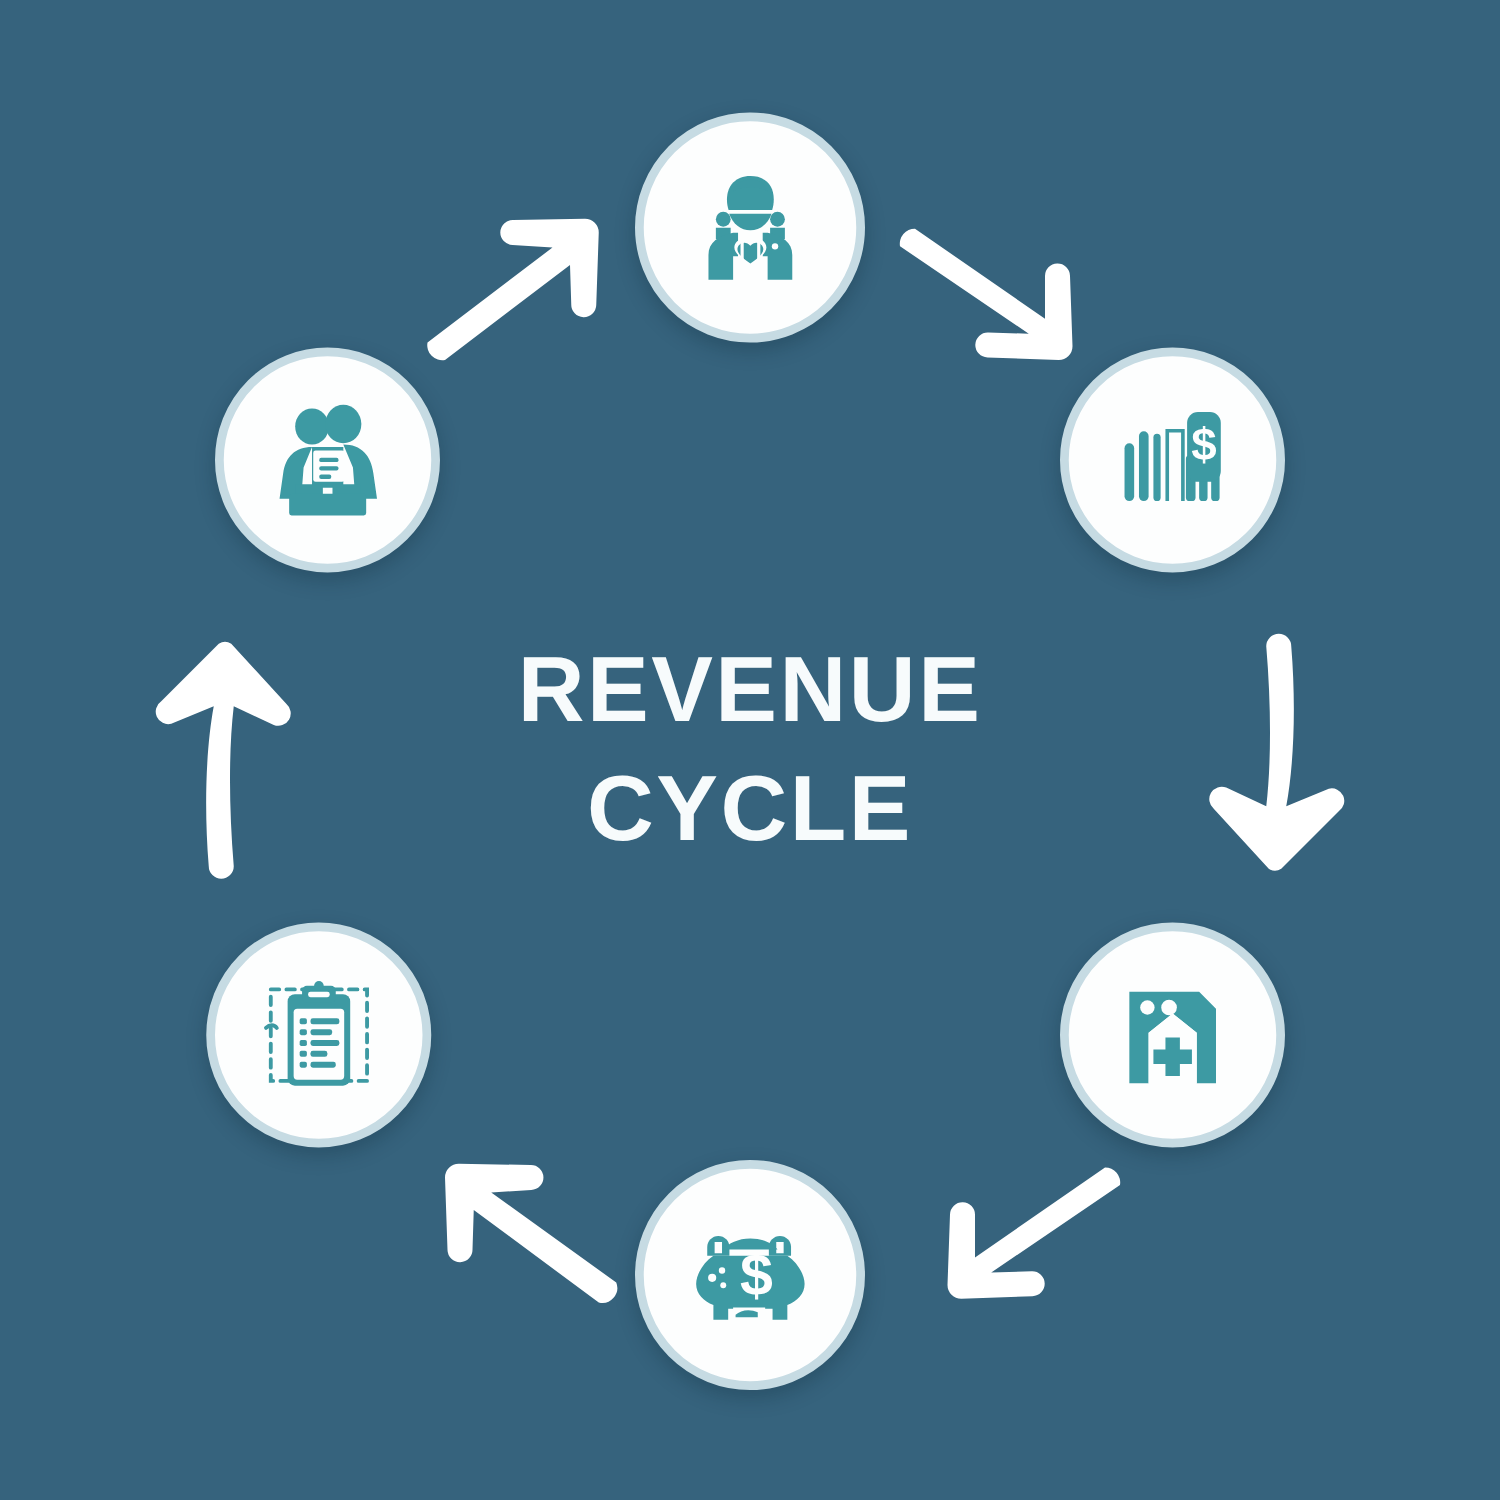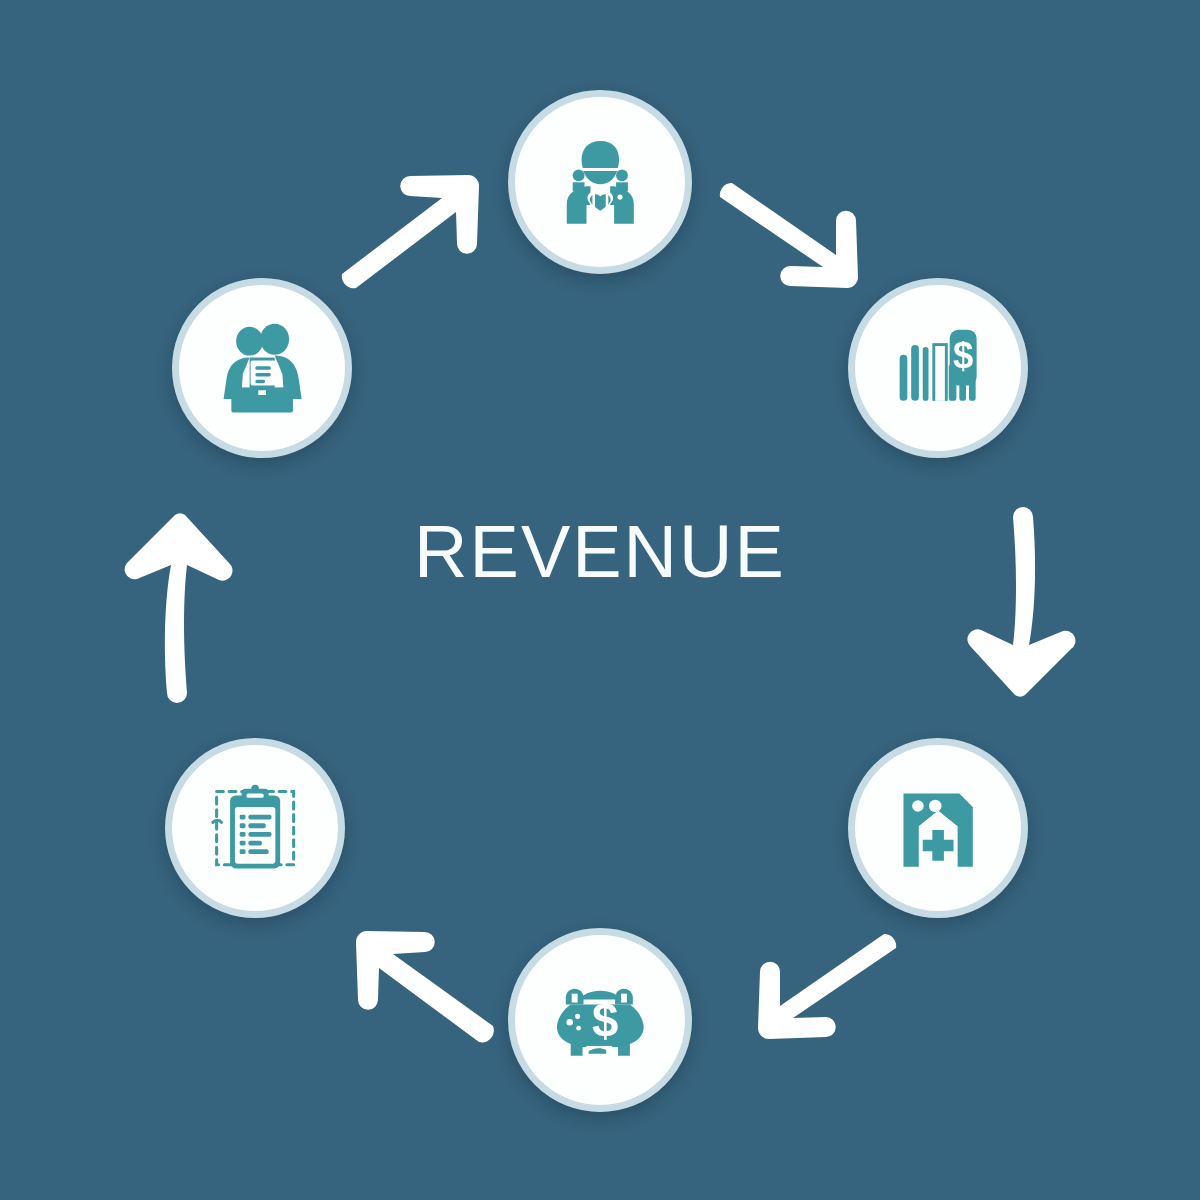--- a/index.html
+++ b/index.html
@@ -18,21 +18,21 @@
     overflow: hidden;
   }
   
   .title-block {
     position: absolute;
     left: 0;
     top: 505px;
     width: 1200px;
     text-align: center;
     color: #f7fbfc;
-    font-weight: normal;
+    font-weight: bold;
     font-size: 74px;
     line-height: 1.28;
     letter-spacing: 2px;
     user-select: none;
   }
   .title-line { display: block; }
   
   .node {
     position: absolute;
     border-radius: 50%;
@@ -70,20 +70,21 @@
   #arrow-5 { left: 335px; top: 920px; width: 170px; height: 130px; }
   #arrow-6 { left: 115px; top: 505px; width: 130px; height: 200px; }
 </style>
 </head>
 <body>
 
 <div id="stage">
 
   <div class="title-block">
     <span class="title-line">REVENUE</span>
+    <span class="title-line">CYCLE</span>
   </div>
 
   <div class="node" id="node-top">
     <svg class="glyph" viewBox="0 0 100 100">
       <g fill="#3d9aa3">
         <path d="M50 8c-12 0-19 8-19 19 0 3 .5 6 1.3 8.6h35.4C68.5 33 69 30 69 27 69 15 62 8 50 8z"></path>
         <path d="M32.8 38.5C35.6 46.6 42.2 52 50 52s14.4-5.4 17.2-13.5H32.8z"></path>
         <path d="M36 20.5c1.5-1.4 6-3.5 14-3.5s12.5 2.1 14 3.5c-1.2-5.2-6.2-9.5-14-9.5s-12.8 4.3-14 9.5z" opacity="0.45"></path>
         <circle cx="28" cy="43" r="6"></circle>
         <path d="M22 50h12v9H22z"></path>

